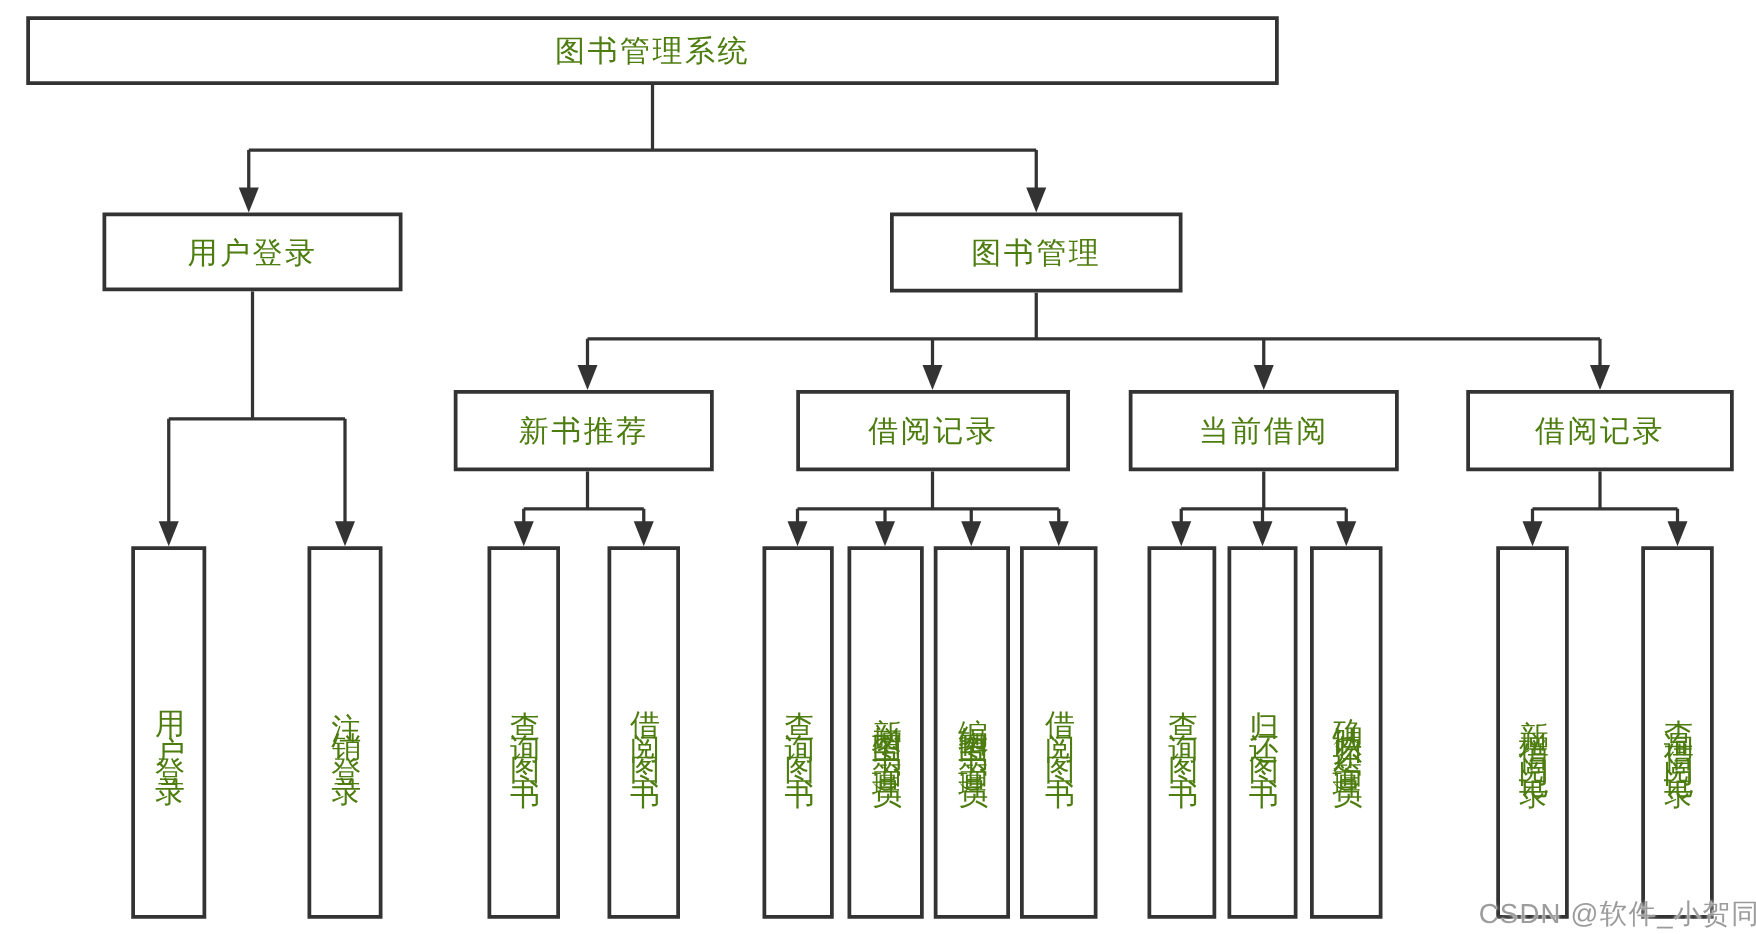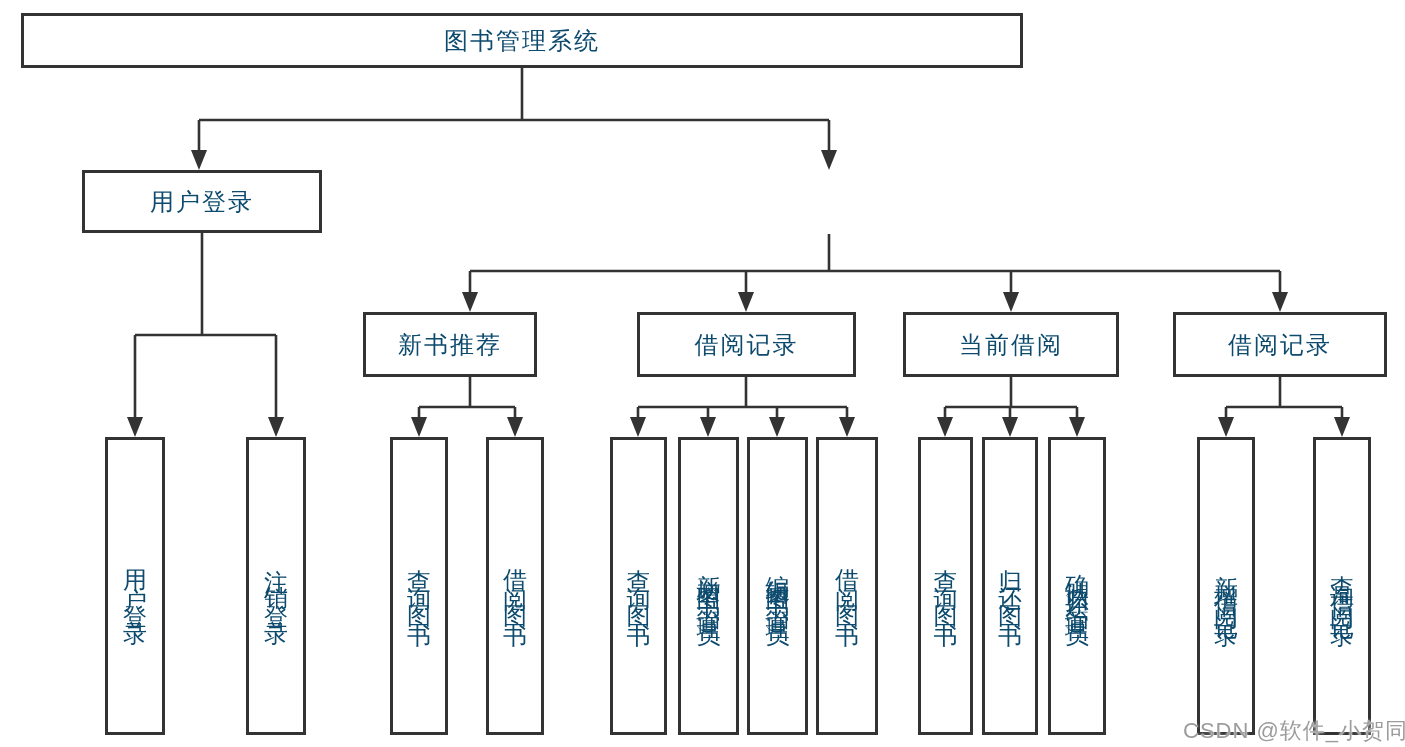--- a/index.html
+++ b/index.html
@@ -19,21 +19,21 @@
     position: absolute;
     left: 0; top: 0;
     width: 1405px;
     height: 747px;
   }
   .node {
     position: absolute;
     box-sizing: border-box;
     border: 3px solid #333333;
     background: #ffffff;
-    color: #0c4a6e;
+    color: #4d7c0f;
     display: flex;
     align-items: center;
     justify-content: center;
   }
   .hbox {
     font-size: 24px;
     letter-spacing: 2px;
     white-space: nowrap;
   }
   .vbox .vlabel {
@@ -121,22 +121,25 @@
     </g>
   </svg>
 
   <div class="node hbox" style="left:21px; top:13px; width:1002px; height:55px;">
     <span>图书管理系统</span>
   </div>
 
   <div class="node hbox" style="left:82px; top:170px; width:240px; height:63px;">
     <span>用户登录</span>
   </div>
+  <div class="node hbox" style="left:712px; top:170px; width:234px; height:64px;">
+    <span>图书管理</span>
+  </div>
 
-  <div class="node hbox" style="left:363px; top:312px; width:174px; height:65px;font-family:Liberation Mono, monospace;">
+  <div class="node hbox" style="left:363px; top:312px; width:208px; height:65px;font-family:Liberation Mono, monospace;">
     <span>新书推荐</span>
   </div>
   <div class="node hbox" style="left:637px; top:312px; width:219px; height:65px;">
     <span>借阅记录</span>
   </div>
   <div class="node hbox" style="left:903px; top:312px; width:216px; height:65px;text-align:right;">
     <span>当前借阅</span>
   </div>
   <div class="node hbox" style="left:1173px; top:312px; width:214px; height:65px;">
     <span>借阅记录</span>

